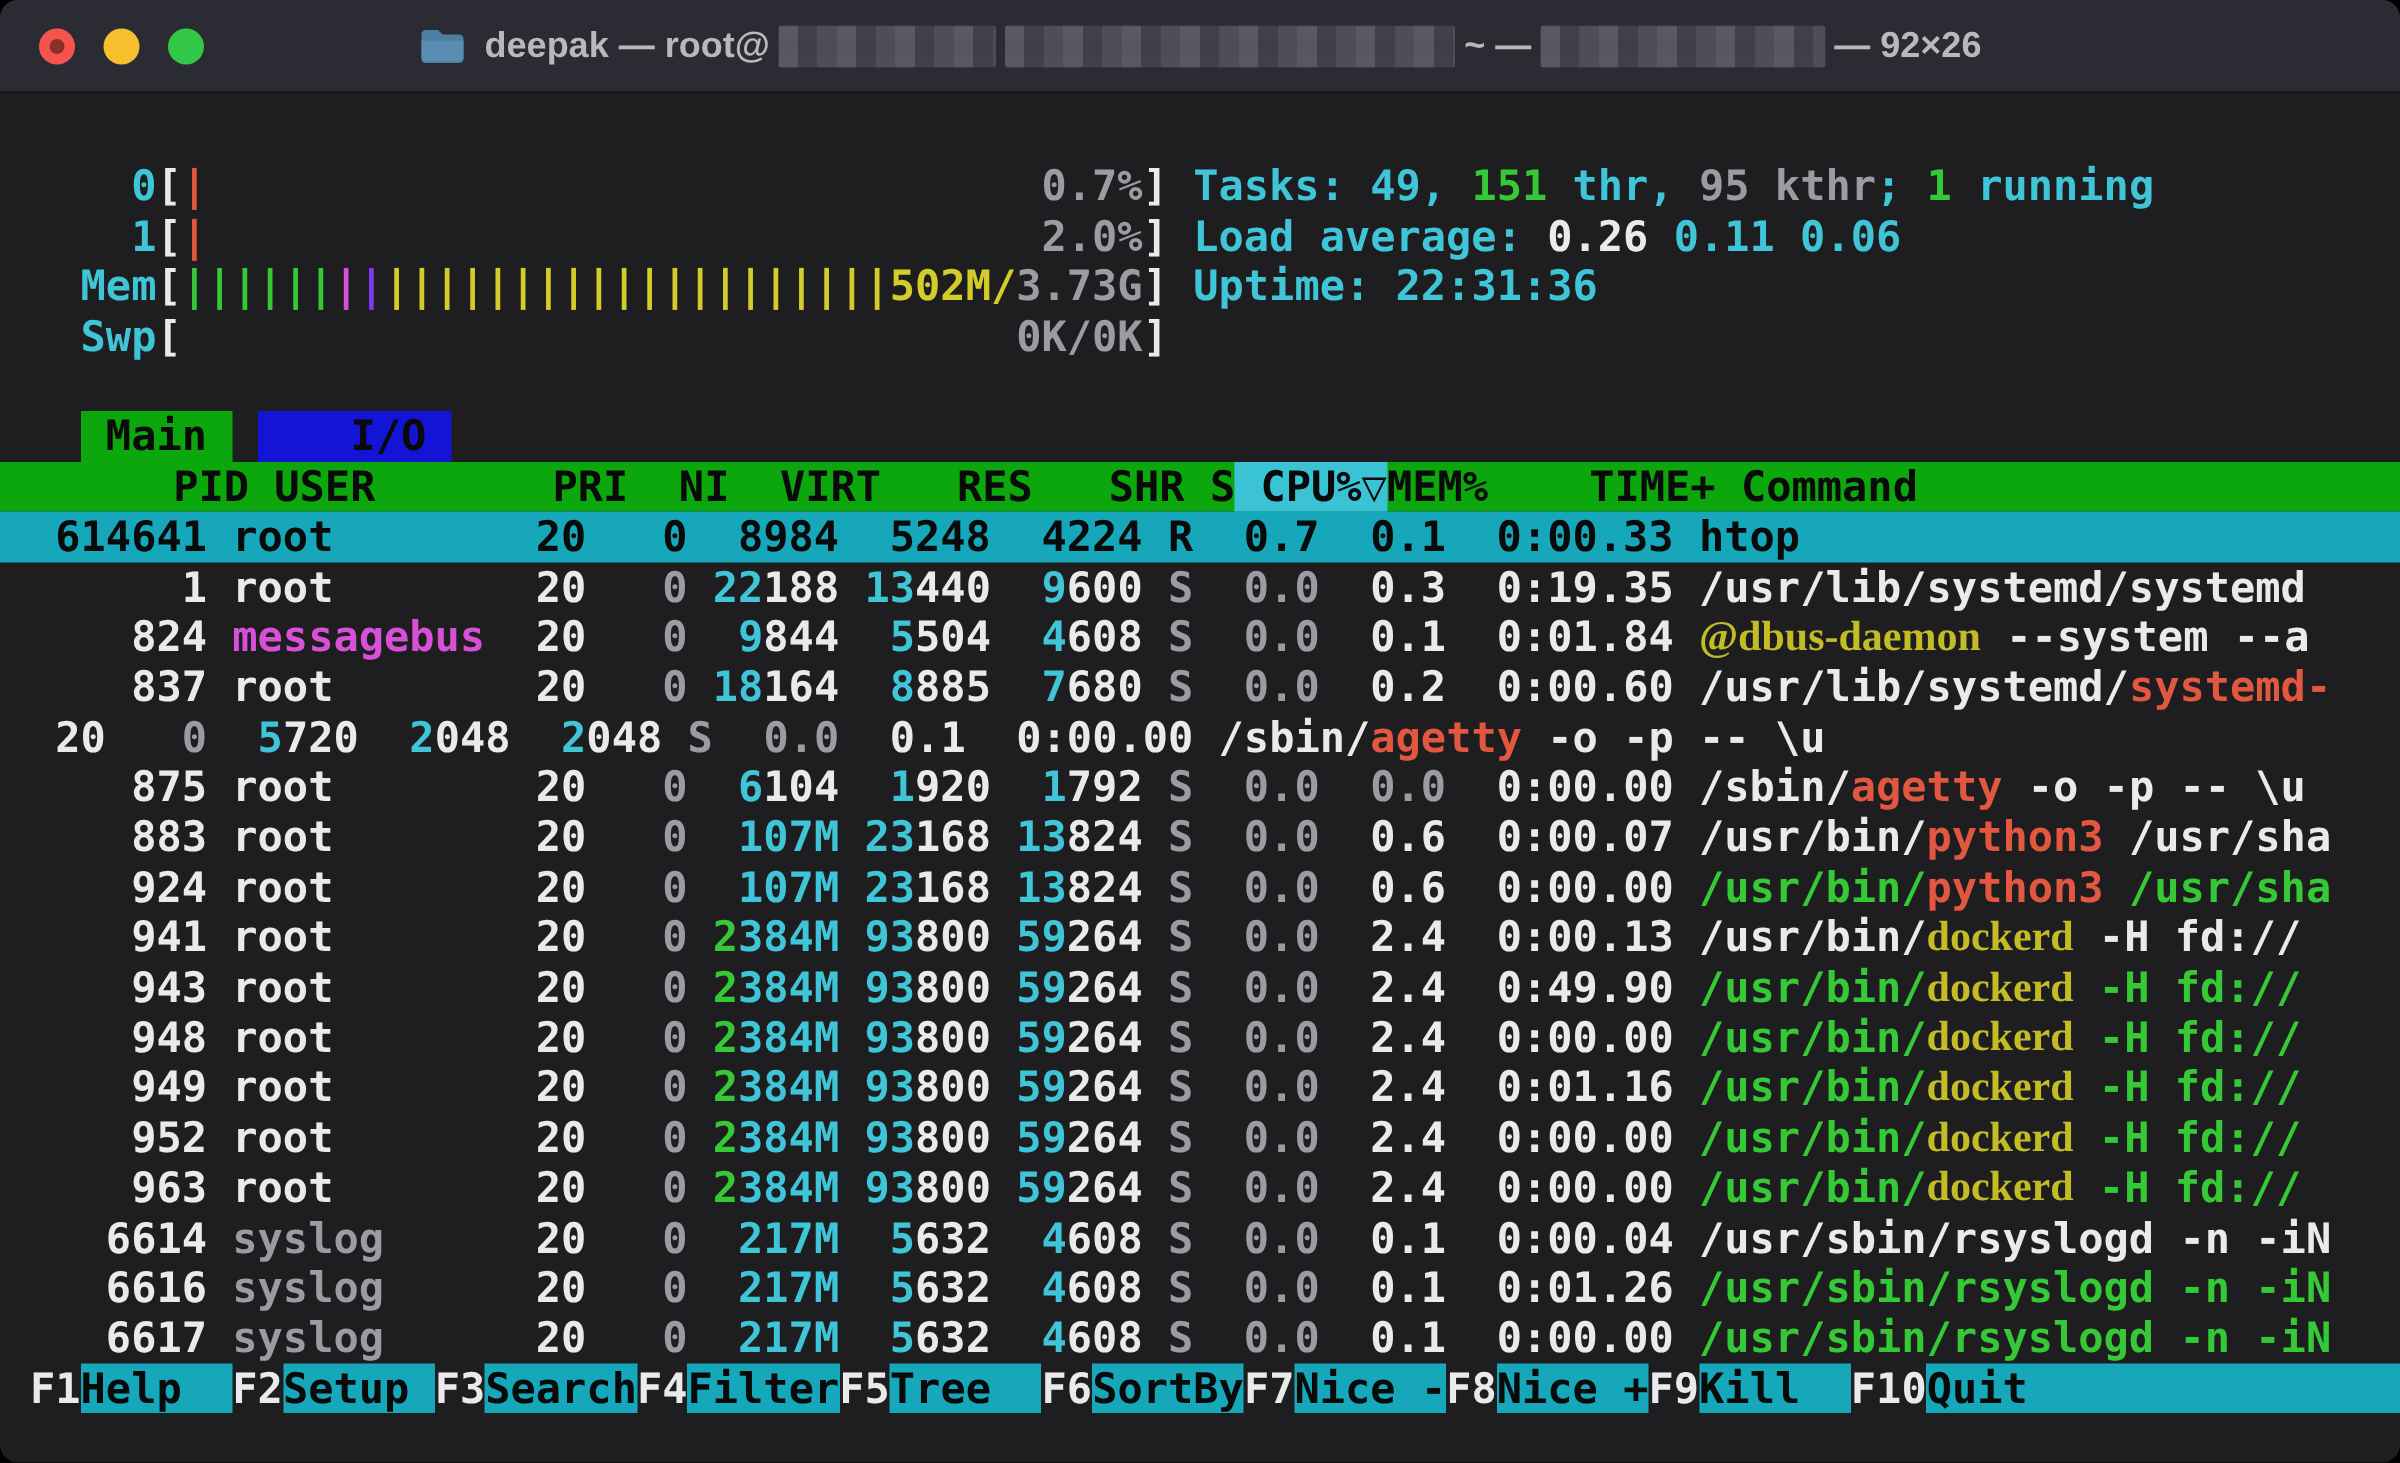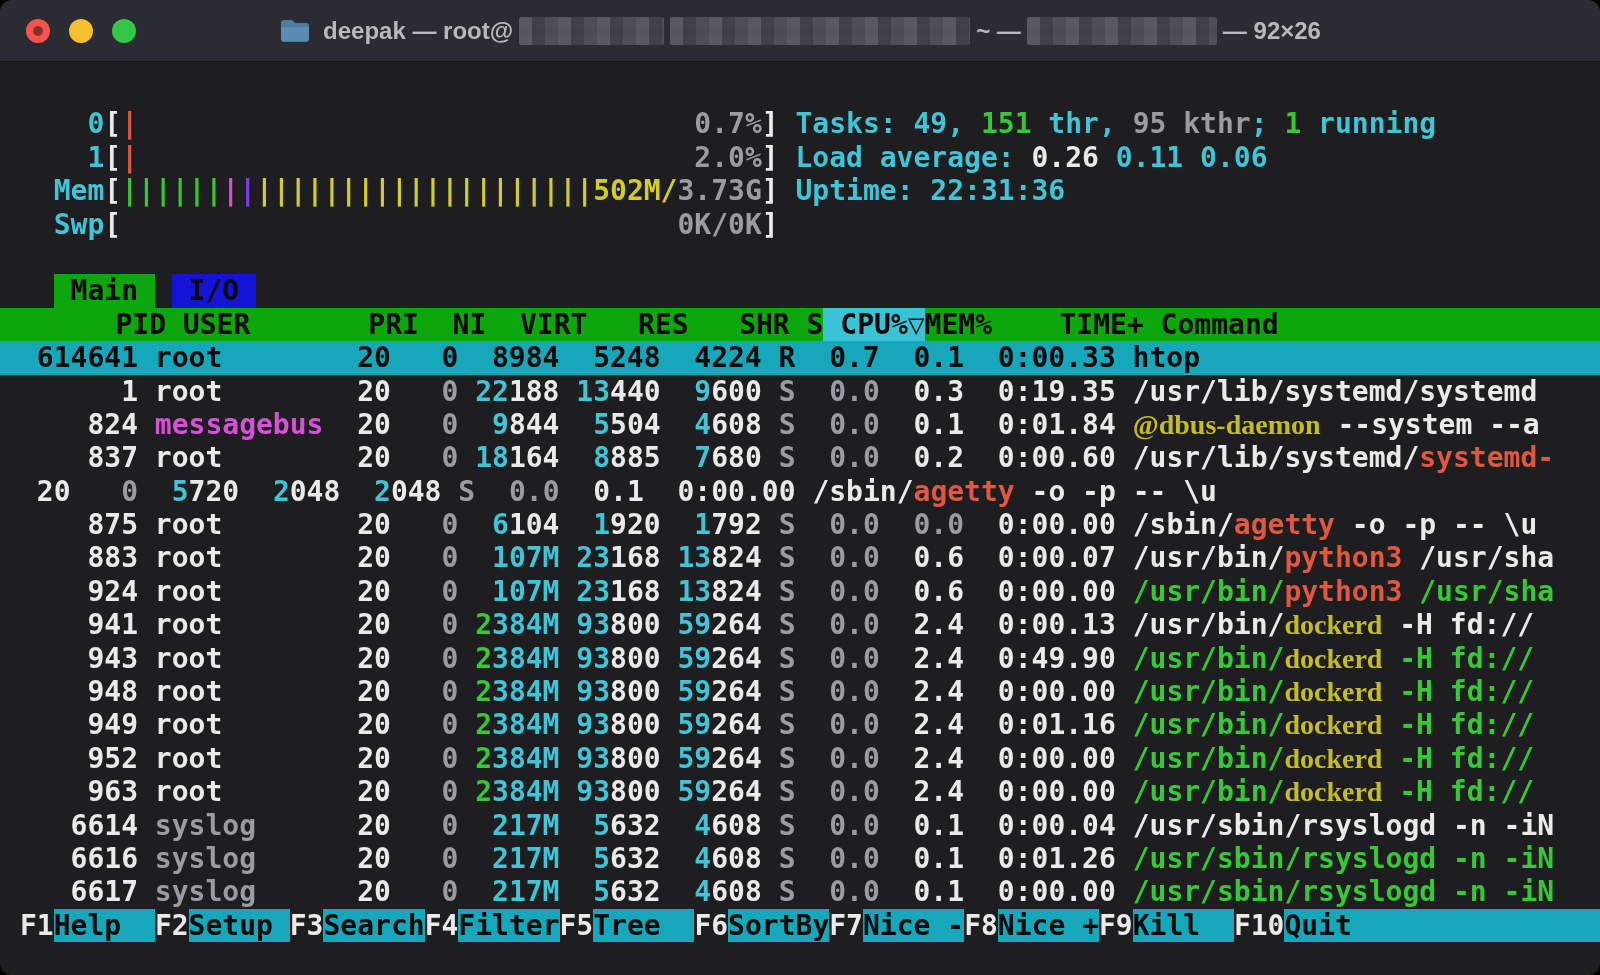--- a/index.html
+++ b/index.html
@@ -34,21 +34,21 @@
   .term{padding-top:12px;font-size:28px;font-weight:bold;}
   .tline{display:flex;height:33.4px;line-height:33.4px;padding-left:20px;min-width:100%;}
   .seg{white-space:pre;}
   .w{color:var(--white);} .g{color:var(--gray);} .c{color:var(--cyan);} .n{color:var(--green);}
   .r{color:var(--red);} .m{color:var(--magenta);} .o{color:var(--olive);font-family:Liberation Serif, serif;} .y{color:var(--yellow);}
   .p{color:var(--purple);} .k{color:var(--black_text);}
   .hdr{background:var(--hdr_green);padding-left:48px;}
   .sel{background:var(--sel_cyan);}
   .sort{background:var(--sort_cyan);}
   .tabg{background:var(--hdr_green);color:var(--black_text);}
-  .tabb{background:var(--tab_blue);color:var(--black_text);}
+  .tabb{background:var(--tab_blue);color:var(--black_text);padding-left:45px;}
   .fk{color:var(--white);}
   .fb{background:var(--sel_cyan);color:var(--black_text);}
   .fill{flex:1;}
   .fill.fb{background:var(--sel_cyan);}
 </style>
 </head>
 <body>
 
 <div class="window">
   <div class="titlebar">

